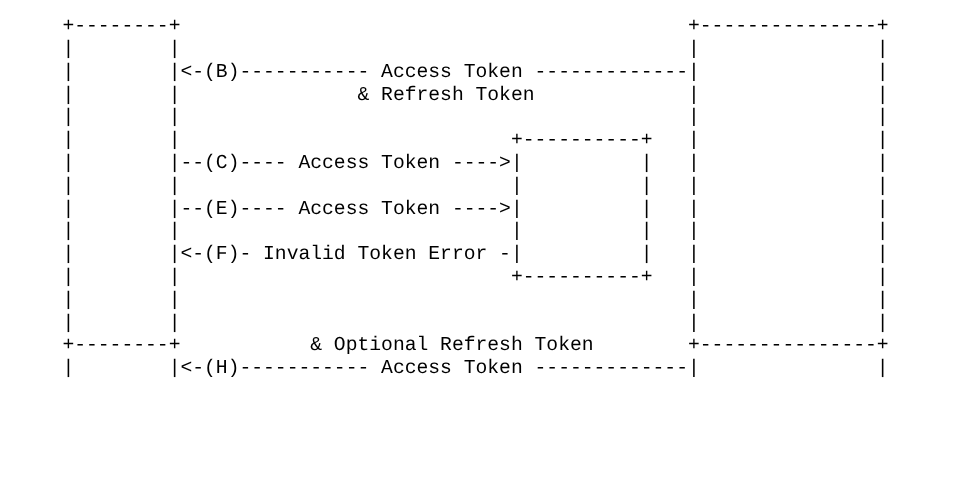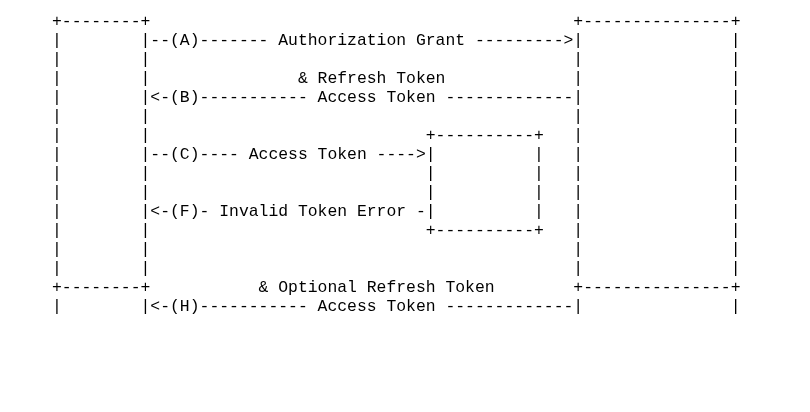--- a/index.html
+++ b/index.html
@@ -28,28 +28,28 @@
     white-space: pre;
     height: 19px;
   }
 </style>
 </head>
 <body>
 
 <div class="screen">
   <div class="ascii-figure">
     <div class="line">+--------+                                           +---------------+</div>
-    <div class="line">|        |--(A)------- Authorization Grant ---------&gt;|               |</div>
     <div class="line">|        |                                           |               |</div>
+    <div class="line">|        |&lt;-(B)----------- Access Token -------------|               |</div>
     <div class="line">|        |               &amp; Refresh Token             |               |</div>
-    <div class="line">|        |&lt;-(B)----------- Access Token -------------|               |</div>
     <div class="line">|        |                                           |               |</div>
     <div class="line">|        |                            +----------+   |               |</div>
     <div class="line">|        |--(C)---- Access Token ----&gt;|          |   |               |</div>
     <div class="line">|        |                            |          |   |               |</div>
+    <div class="line">|        |--(E)---- Access Token ----&gt;|          |   |               |</div>
     <div class="line">|        |                            |          |   |               |</div>
     <div class="line">|        |&lt;-(F)- Invalid Token Error -|          |   |               |</div>
     <div class="line">|        |                            +----------+   |               |</div>
     <div class="line">|        |                                           |               |</div>
     <div class="line">|        |                                           |               |</div>
     <div class="line">+--------+           &amp; Optional Refresh Token        +---------------+</div>
     <div class="line">|        |&lt;-(H)----------- Access Token -------------|               |</div>
   </div>
 </div>
 

